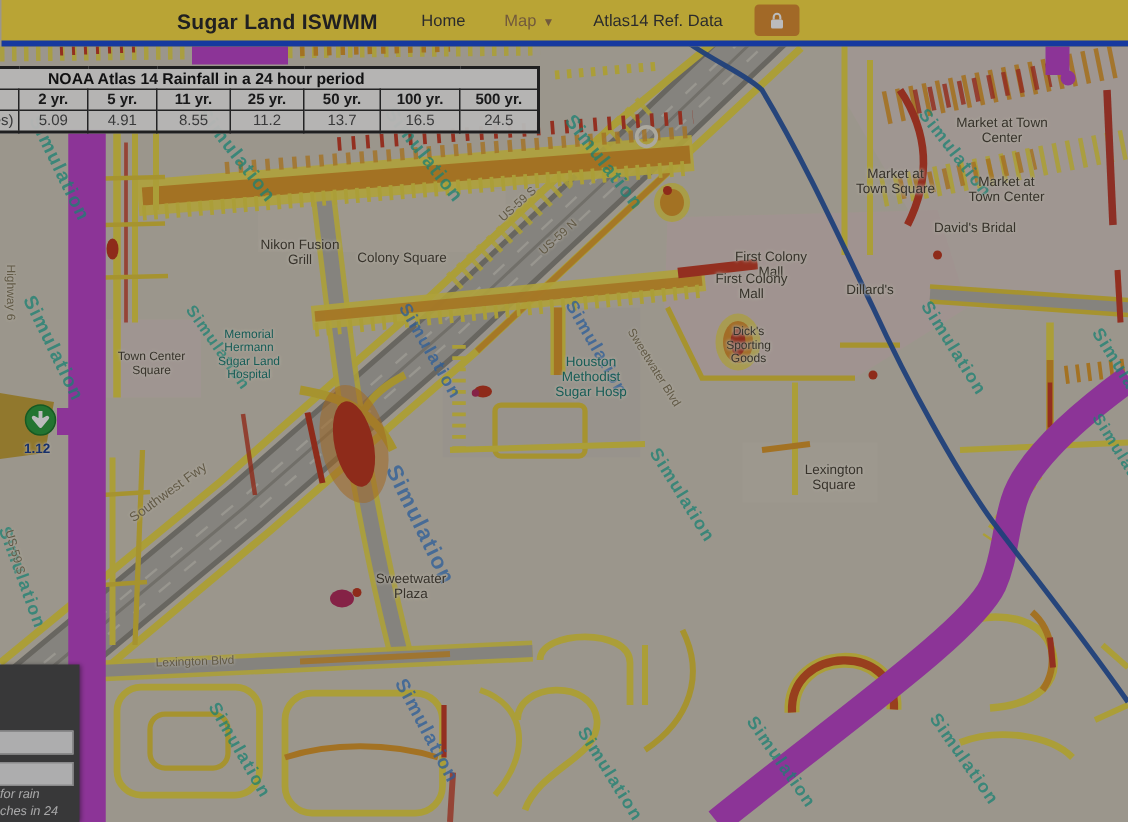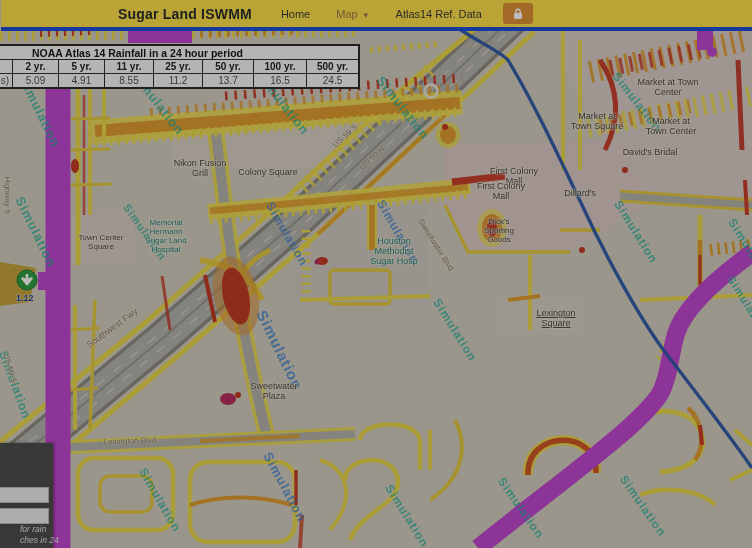--- a/index.html
+++ b/index.html
@@ -34,21 +34,21 @@
   .atlas-table .t-val{color:#4e4e4e;}
   .atlas-table .t-lab{color:#4e4e4e;text-align:right;padding-right:3px;}
   
   .marker{position:absolute;left:16px;top:269px;z-index:15;width:40px;text-align:left;cursor:pointer;}
   .marker-label{font-size:9px;font-weight:700;color:#1d3f8f;margin-top:-2px;
     text-shadow:0 0 2px #e8e2d4,0 0 2px #e8e2d4;}
   
   .left-panel{position:absolute;left:0;top:443px;width:53px;height:105px;background:#4c4c4c;z-index:18;
     box-shadow:1px 0 3px rgba(0,0,0,.4);}
   .lp-bar{position:absolute;left:-6px;width:53px;height:14px;background:#ececec;border:1px solid #bbb;}
-  .lp-cap{position:absolute;left:0;width:60px;font-style:italic;font-size:8.5px;color:#e4e4e4;white-space:nowrap;padding-left:20px;}
+  .lp-cap{position:absolute;left:0;width:60px;font-style:italic;font-size:8.5px;color:#e4e4e4;white-space:nowrap;}
   
   .dim{position:absolute;left:0;top:0;width:752px;height:548px;background:rgba(4,4,8,.27);
     z-index:50;pointer-events:none;}
 </style>
 </head>
 <body>
 
 <div class="screen">
 
   <div class="map">
@@ -239,21 +239,21 @@
 Goods</div>
         <div class="map-label" style="left: 668px; top: 87px; font-size: 9px; color: rgb(74, 68, 56);">Market at Town
 Center</div>
         <div class="map-label" style="left: 597px; top: 121px; font-size: 9px; color: rgb(74, 68, 56);">Market at
 Town Square</div>
         <div class="map-label" style="left: 671px; top: 126px; font-size: 9px; color: rgb(74, 68, 56);">Market at
 Town Center</div>
         <div class="map-label" style="left: 650px; top: 152px; font-size: 9px; color: rgb(74, 68, 56); text-align: center;">David's Bridal</div>
         <div class="map-label" style="left: 258px; top: 391px; font-size: 9px; color: rgb(74, 68, 56); margin-left: 16px;">Sweetwater
 Plaza</div>
-        <div class="map-label" style="left: 556px; top: 318px; font-size: 9px; color: rgb(74, 68, 56); text-decoration: underline;">Lexington
+        <div class="map-label" style="left: 556px; top: 318px; font-size: 9px; color: rgb(74, 68, 56);">Lexington
 Square</div>
         <div class="road-label" style="left: 112px; top: 328px; font-size: 9px; transform: translate(-50%, -50%) rotate(-36deg);">Southwest Fwy</div>
         <div class="road-label" style="left: 345px; top: 136px; font-size: 8px; transform: translate(-50%, -50%) rotate(-42deg);">US-59 S</div>
         <div class="road-label" style="left: 372px; top: 158px; font-size: 8px; transform: translate(-50%, -50%) rotate(-42deg);">US-59 N</div>
         <div class="road-label" style="left: 130px; top: 441px; font-size: 8px; transform: translate(-50%, -50%) rotate(-2deg);">Lexington Blvd</div>
         <div class="road-label" style="left: 436px; top: 245px; font-size: 8px; transform: translate(-50%, -50%) rotate(58deg);">Sweetwater Blvd</div>
         <div class="road-label" style="left: 7px; top: 195px; font-size: 8px; transform: translate(-50%, -50%) rotate(90deg);">Highway 6</div>
         <div class="road-label" style="left: 10px; top: 368px; font-size: 8px; transform: translate(-50%, -50%) rotate(74deg);">US-59 S</div>
       </div>
   </div>

